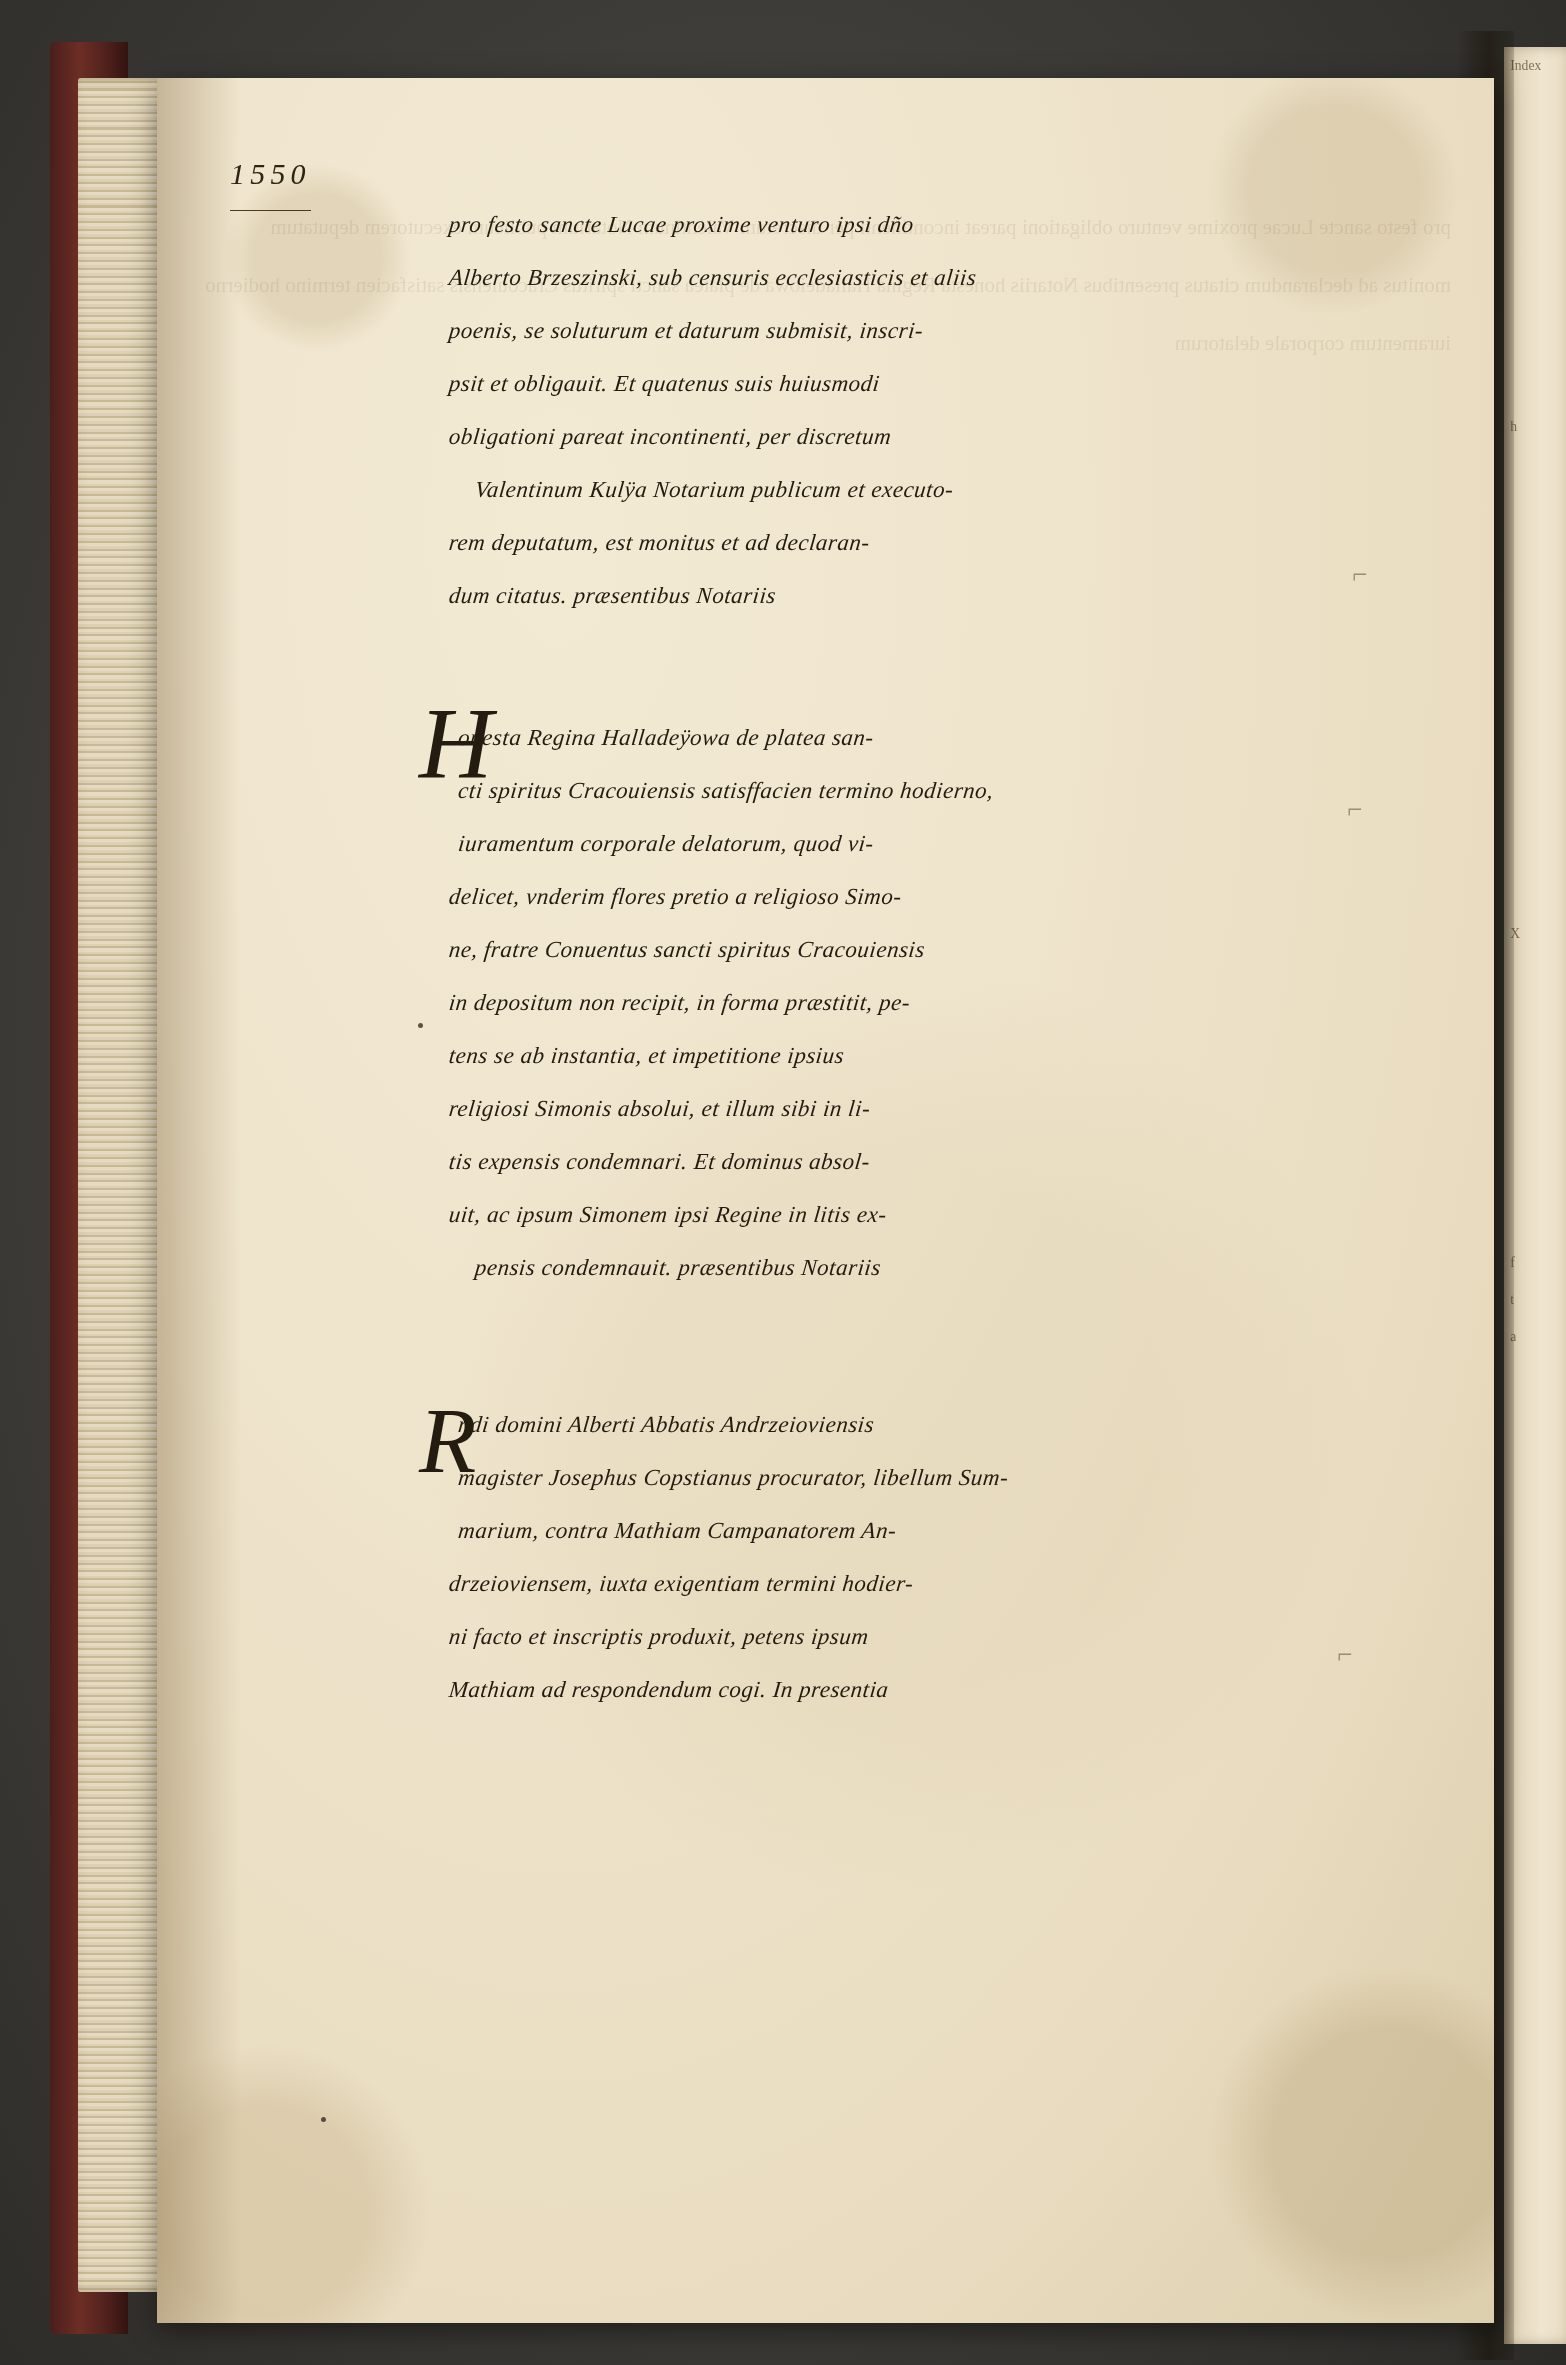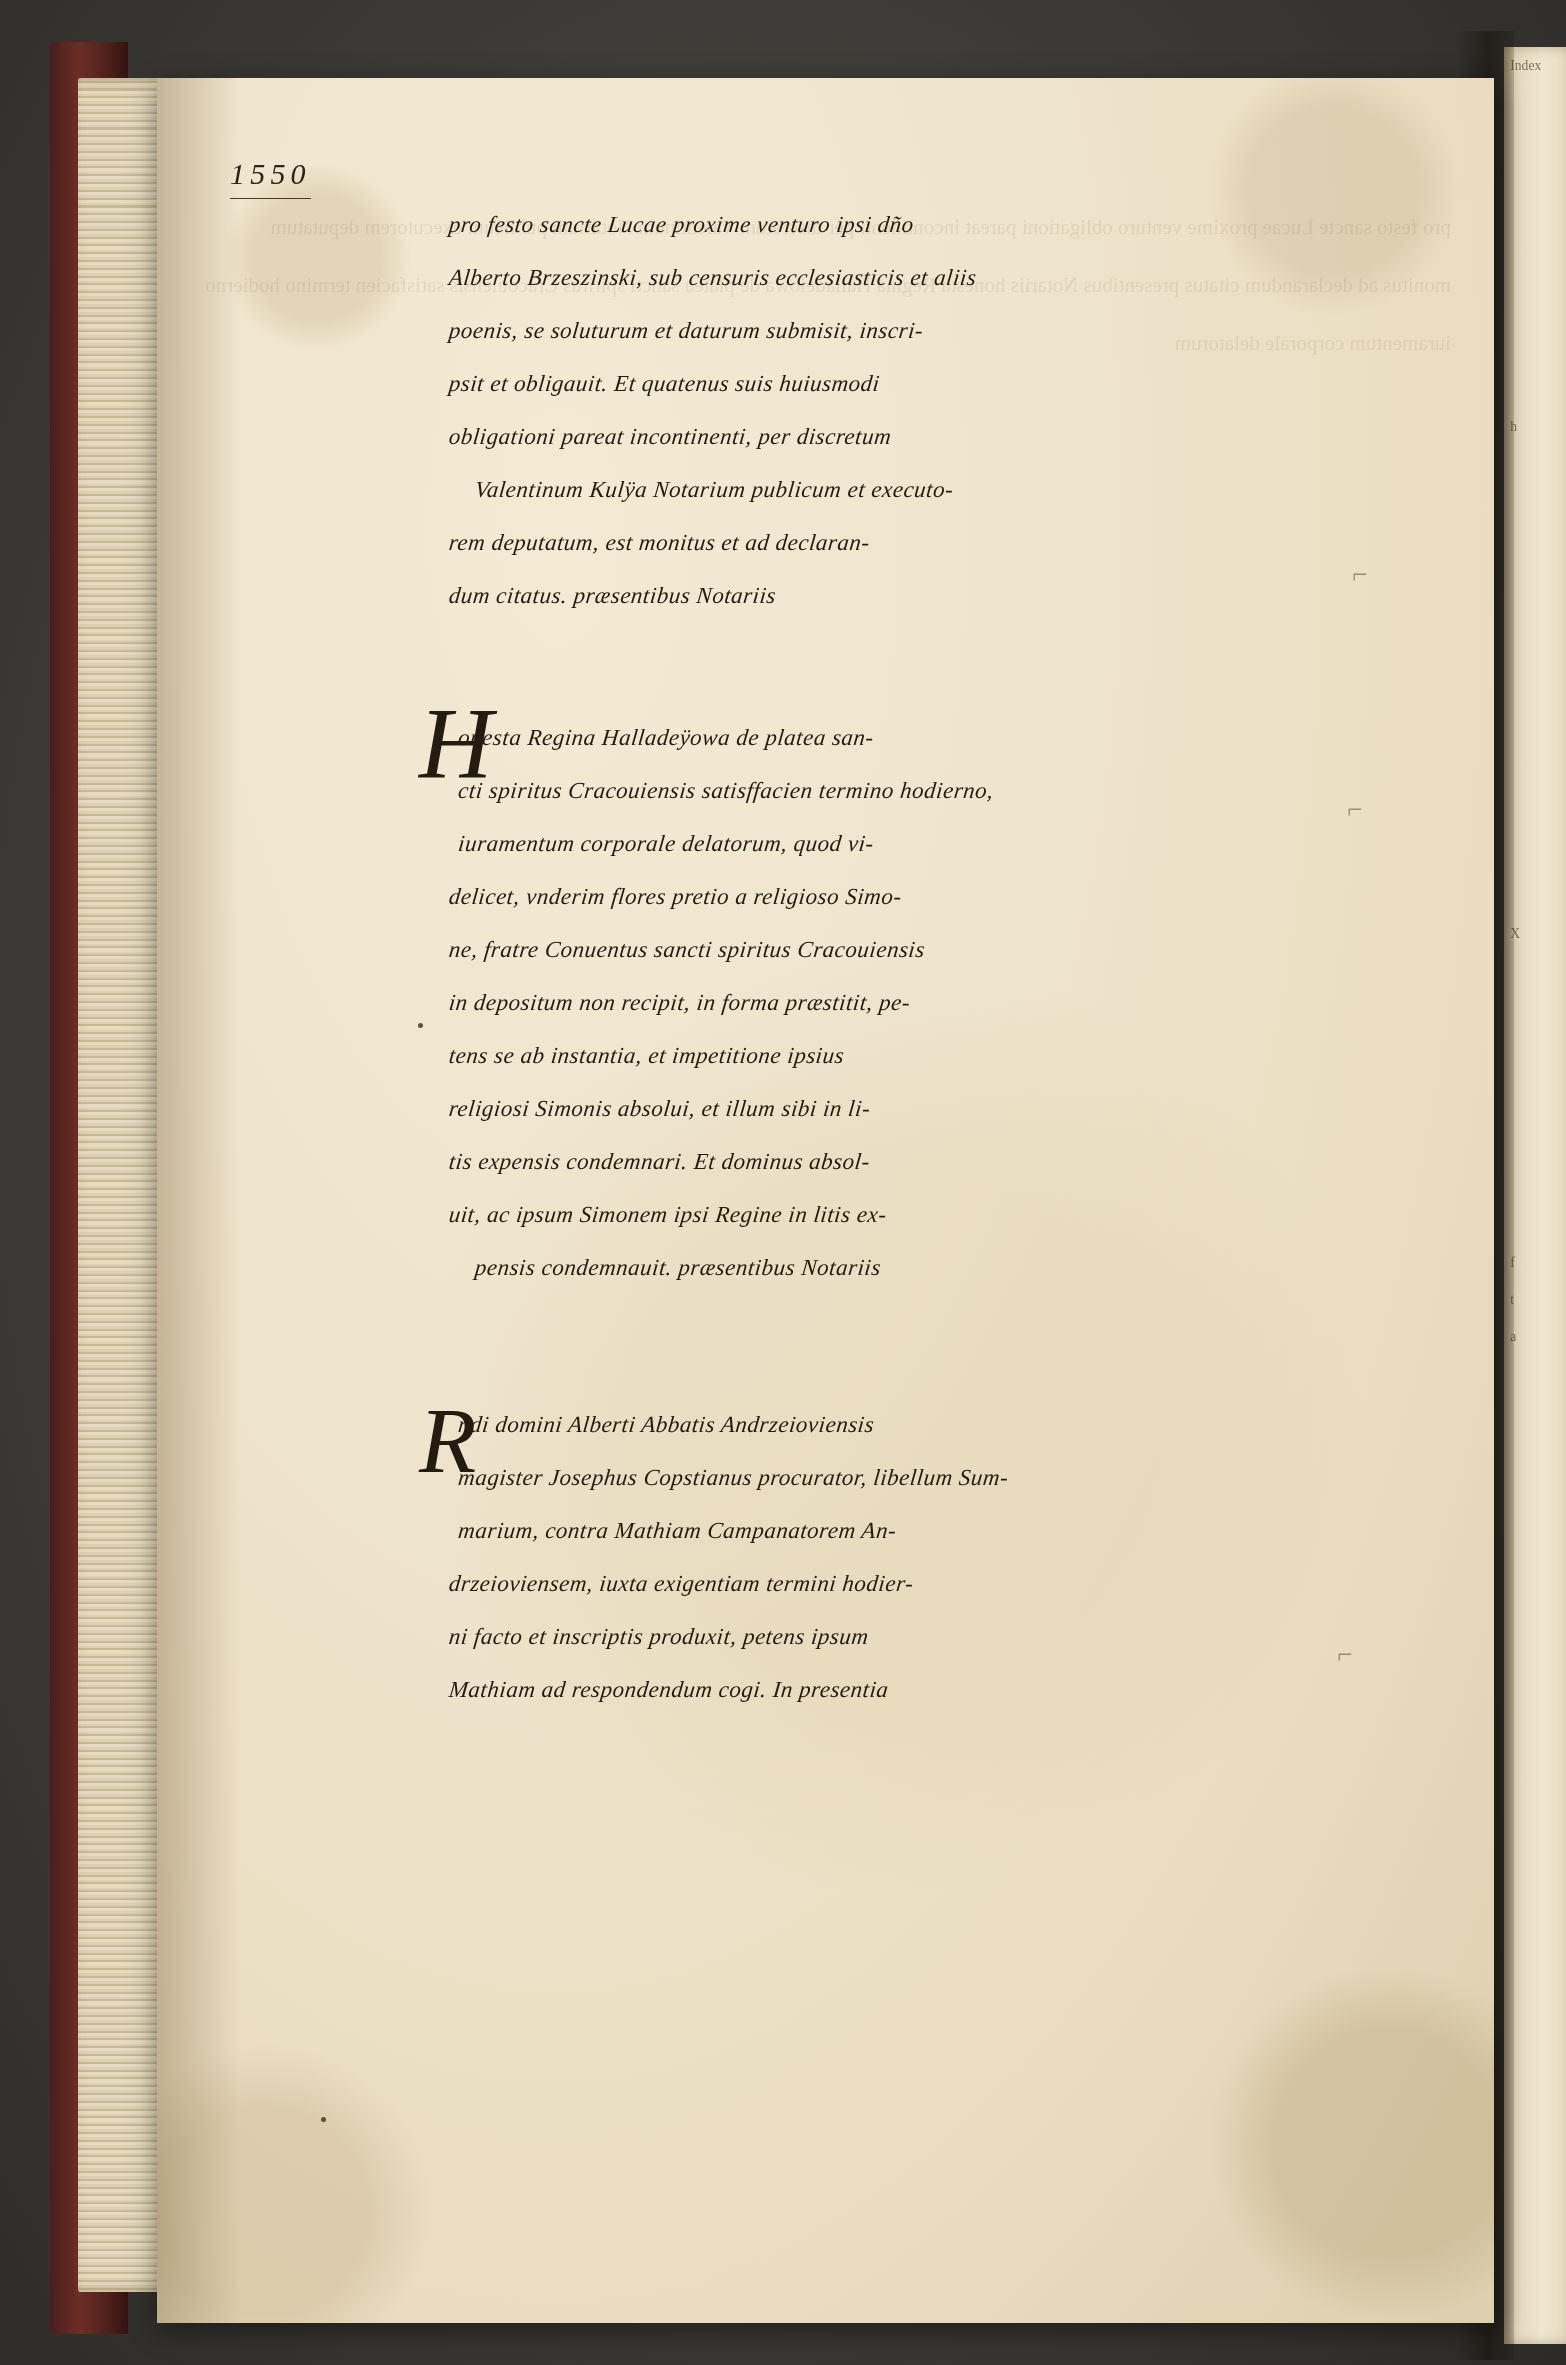--- a/index.html
+++ b/index.html
@@ -143,21 +143,21 @@
   .date-note {
     position: absolute;
     left: 230px;
     top: 157px;
     font-size: 30px;
     letter-spacing: 5.2px;
     color: #2e2415;
     font-family: "Liberation Serif", serif;
     font-style: italic;
     border-bottom: 1.6px solid #4a3a20;
-    padding-bottom: 7px;
+    padding-bottom: 19px;
   }
 
   .column {
     position: absolute;
     left: 449px;
     top: 198px;
     width: 856px;
   }
 
   .entry { margin-bottom: 78px; position: relative; }

